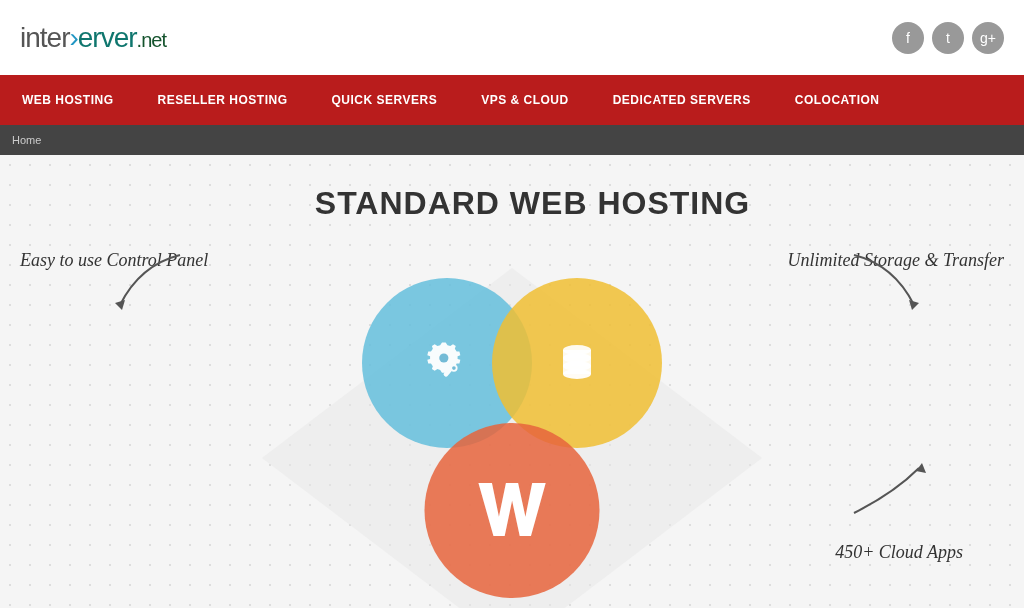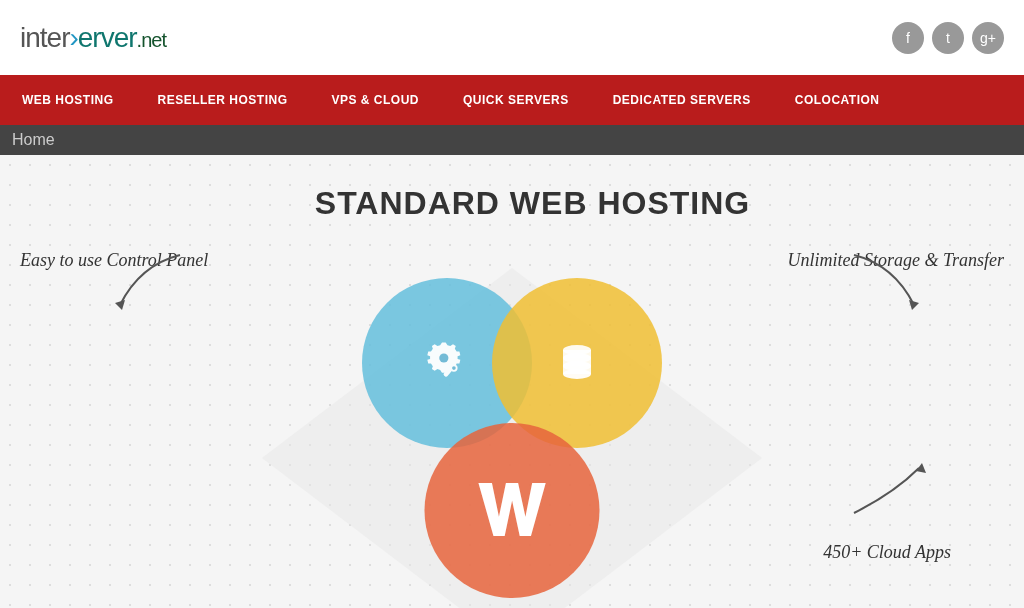--- a/index.html
+++ b/index.html
@@ -69,21 +69,21 @@
     .secondary-nav {
       background: #444;
       display: flex;
       align-items: center;
       justify-content: space-between;
       height: 30px;
       padding: 0 12px;
     }
     .secondary-nav .home-link {
       color: #ccc;
-      font-size: 16px;
+      font-size: 11px;
       cursor: pointer;
     }
     .secondary-nav .right-links {
       display: flex;
       gap: 20px;
     }
     .secondary-nav .right-links a {
       color: #ccc;
       font-size: 12px;
       text-decoration: none;
@@ -182,21 +182,21 @@
       top: 95px;
       left: 20px;
     }
     .label-storage {
       top: 95px;
       right: 20px;
       text-align: right;
     }
     .label-cloud-apps {
       bottom: 55px;
-      right: 73px;
+      right: 61px;
     }
 
     
     .gear-wrench {
       width: 55px;
       height: 55px;
       fill: white;
     }
     .db-icon {
       width: 50px;
@@ -214,22 +214,22 @@
   <div class="social-icons">
     <div class="social-icon">f</div>
     <div class="social-icon">t</div>
     <div class="social-icon">g+</div>
   </div>
 </div>
 
 <nav class="main-nav">
   <a>WEB HOSTING</a>
   <a>RESELLER HOSTING</a>
+  <a>QUICK SERVERS</a>
   <a>VPS &amp; CLOUD</a>
-  <a>QUICK SERVERS</a>
   <a>DEDICATED SERVERS</a>
   <a>COLOCATION</a>
 </nav>
 
 <div class="secondary-nav">
   <span class="home-link">Home</span>
 </div>
 
 <div class="hero">
   <div class="hero-bg-shape"></div>

